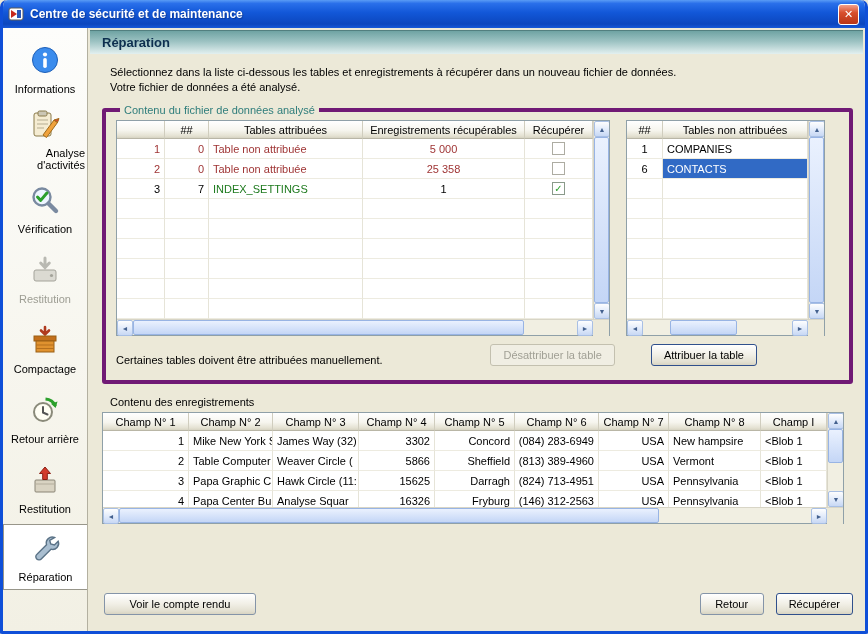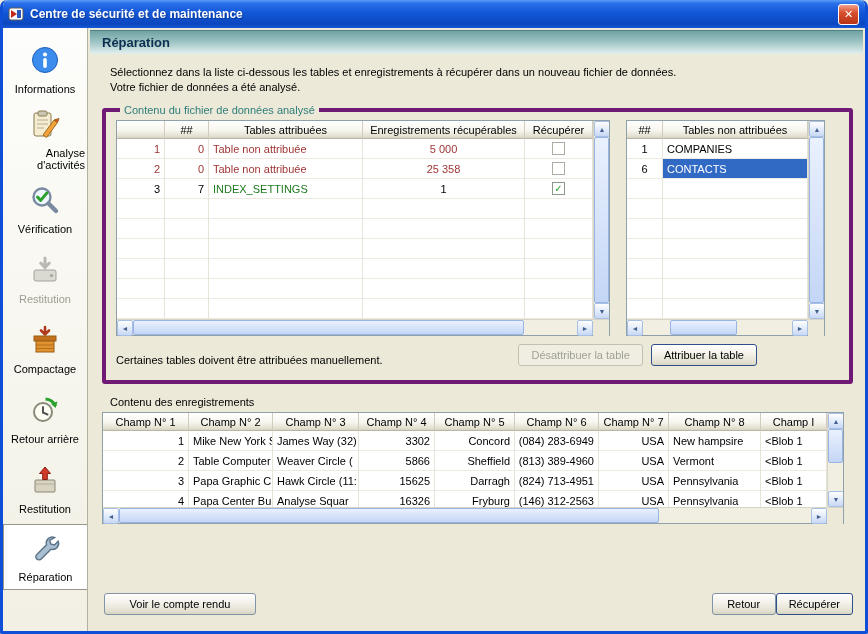--- a/index.html
+++ b/index.html
@@ -52,21 +52,21 @@
   .thumb.v{left:0;right:0}
   .thumb.hz{top:0;bottom:0}
   .corner{width:16px;height:16px;flex:none;background:#ece9d8}
   
   .xp-btn{height:22px;padding:0 12px;border:1px solid #8494a8;border-radius:3px;background:linear-gradient(180deg,#ffffff,#f1efe6 50%,#e3e0d1 85%,#d8d4c2);font-family:inherit;font-size:11px;color:#000;cursor:pointer;white-space:nowrap}
   .xp-btn.primary{border-color:#30508c}
   .xp-btn:disabled{color:#a1a095;border-color:#c3c0af;background:#f0eee3;cursor:default}
   .under-row{display:flex;align-items:flex-end;margin-top:8px}
   .under-row .note{flex:1;color:#000}
   .records-label{margin:12px 0 4px 22px;color:#000}
-  .bottom-bar{margin-top:auto;display:flex;align-items:center;padding:0 12px 16px 16px}
+  .bottom-bar{margin-top:auto;display:flex;align-items:center;gap:12px;padding:0 12px 16px 16px}
   .bottom-bar .spacer{flex:1}
 </style>
 </head>
 <body>
 
 <div class="window">
 
   <div class="titlebar">
     <span style="display:flex">
       <svg width="16" height="16" viewBox="0 0 16 16">
@@ -326,21 +326,21 @@
                   <div class="thumb hz" style="left:18%;width:45%"></div>
                 </div>
               <div class="sbb">►</div>
               <div class="corner"></div>
             </div>
           </div>
         </div>
 
         <div class="under-row">
           <span class="note">Certaines tables doivent être attribuées manuellement.</span>
-          <button class="xp-btn" disabled="" style="margin-right:8px">Désattribuer la table</button>
+          <button class="xp-btn" disabled="" style="margin-right:36px">Désattribuer la table</button>
           <button class="xp-btn primary" style="margin-right:82px">Attribuer la table</button>
         </div>
       </fieldset>
 
       <div class="records-label">Contenu des enregistrements</div>
 
       <div class="listview" style="width:742px;height:112px;margin-left:14px">
         <div class="lv-main">
           <div class="lv-content" style="flex:1">
             <div class="lv-hrow">

